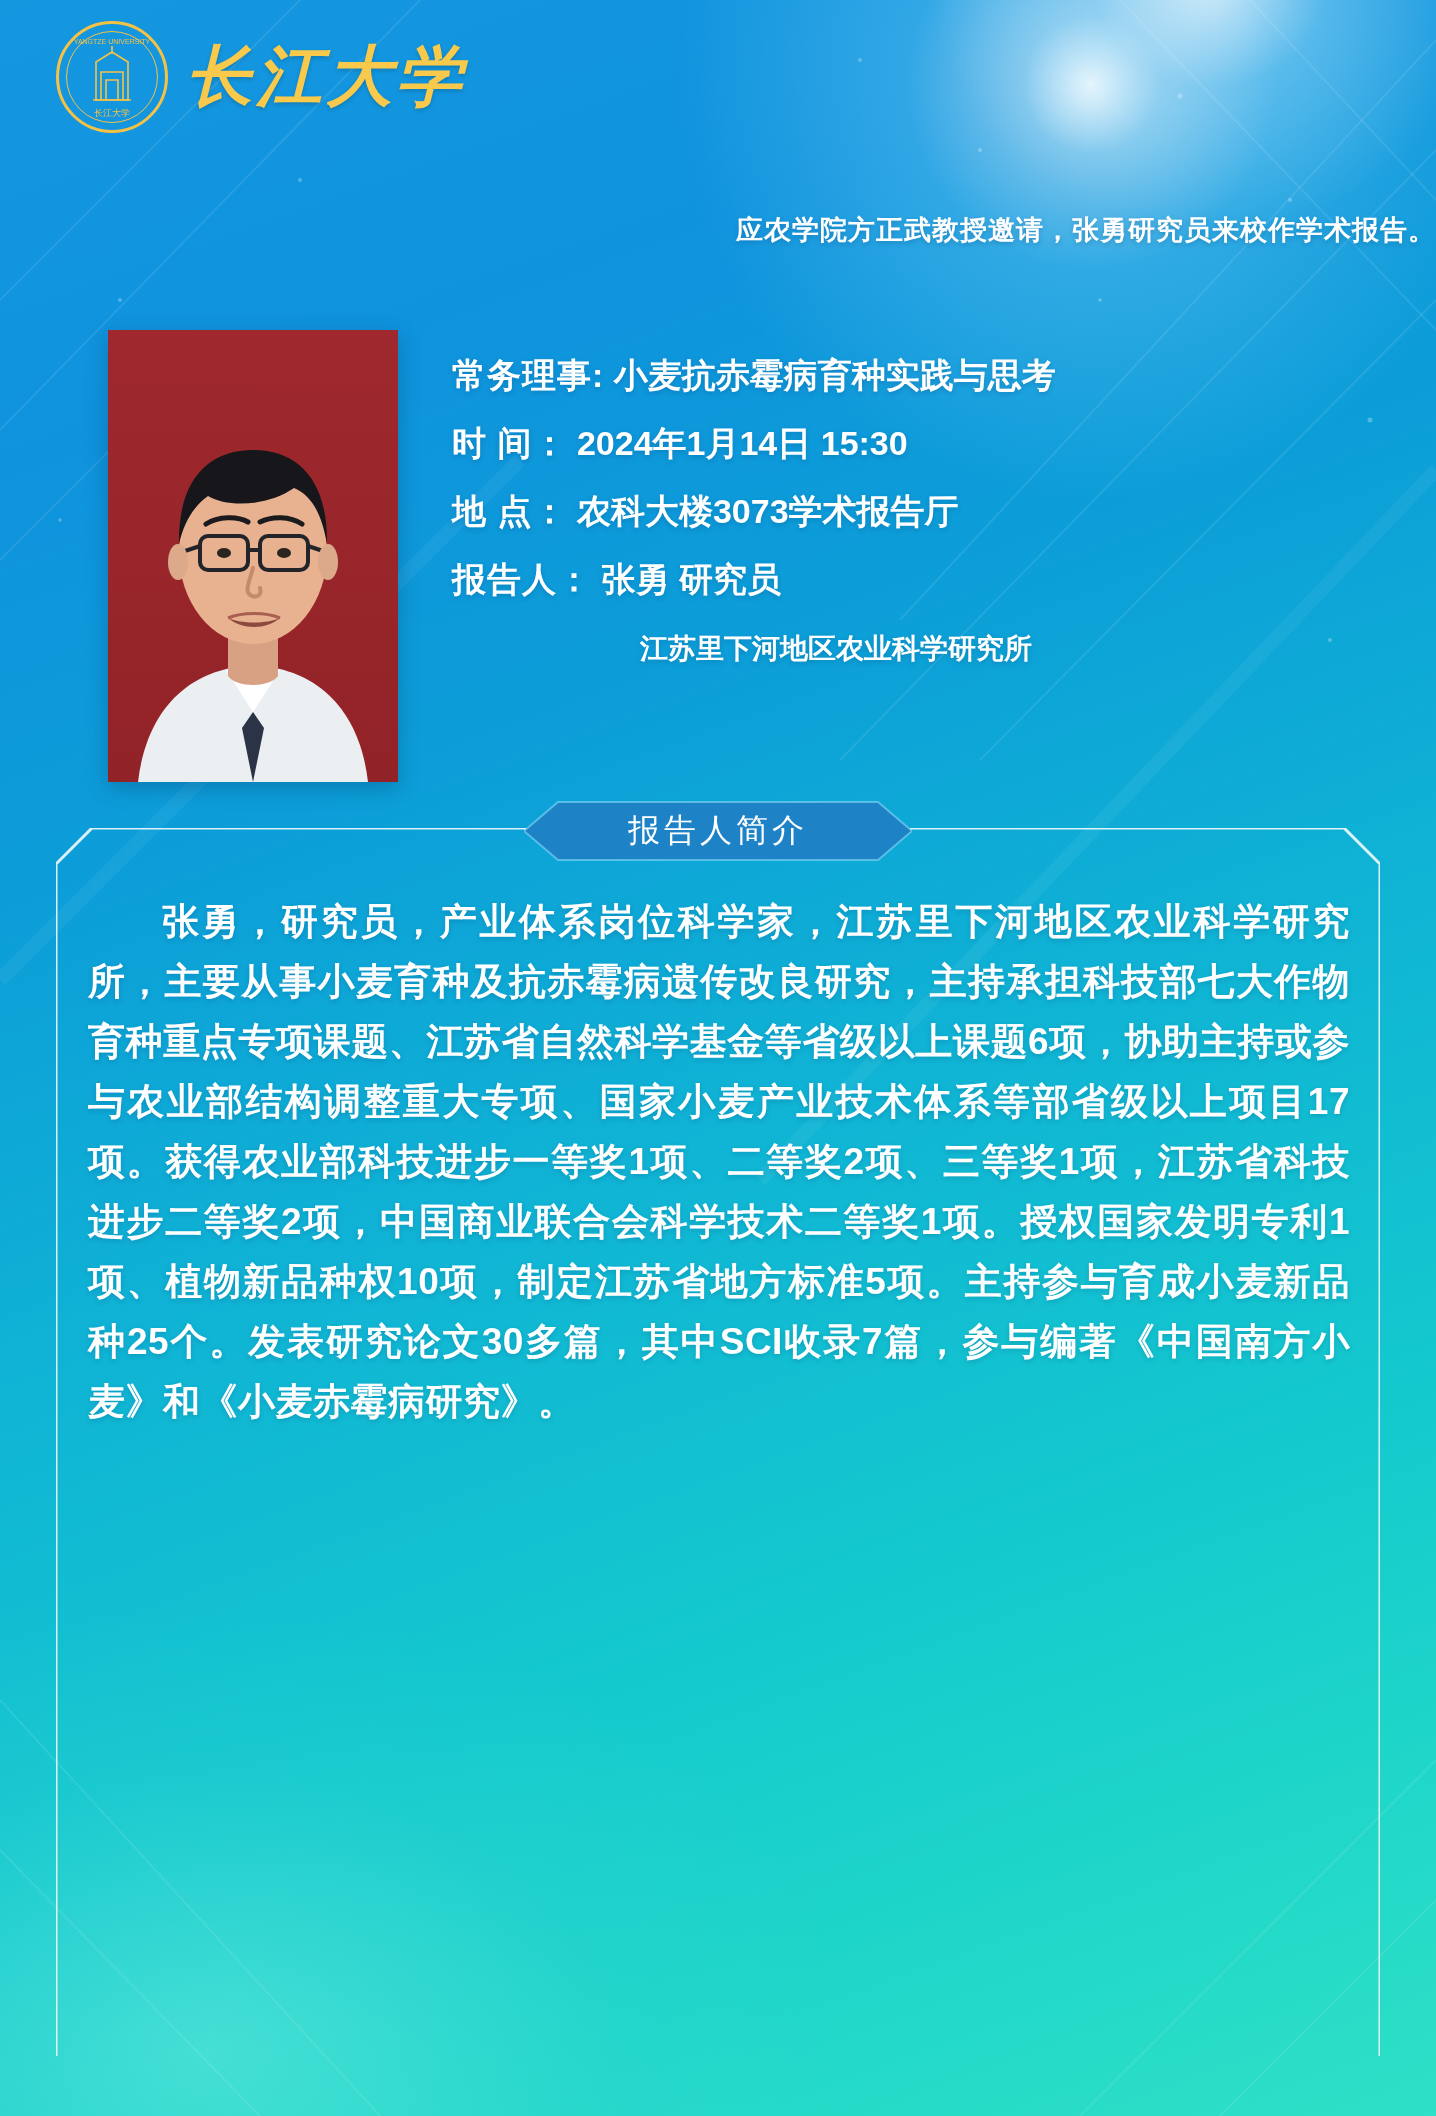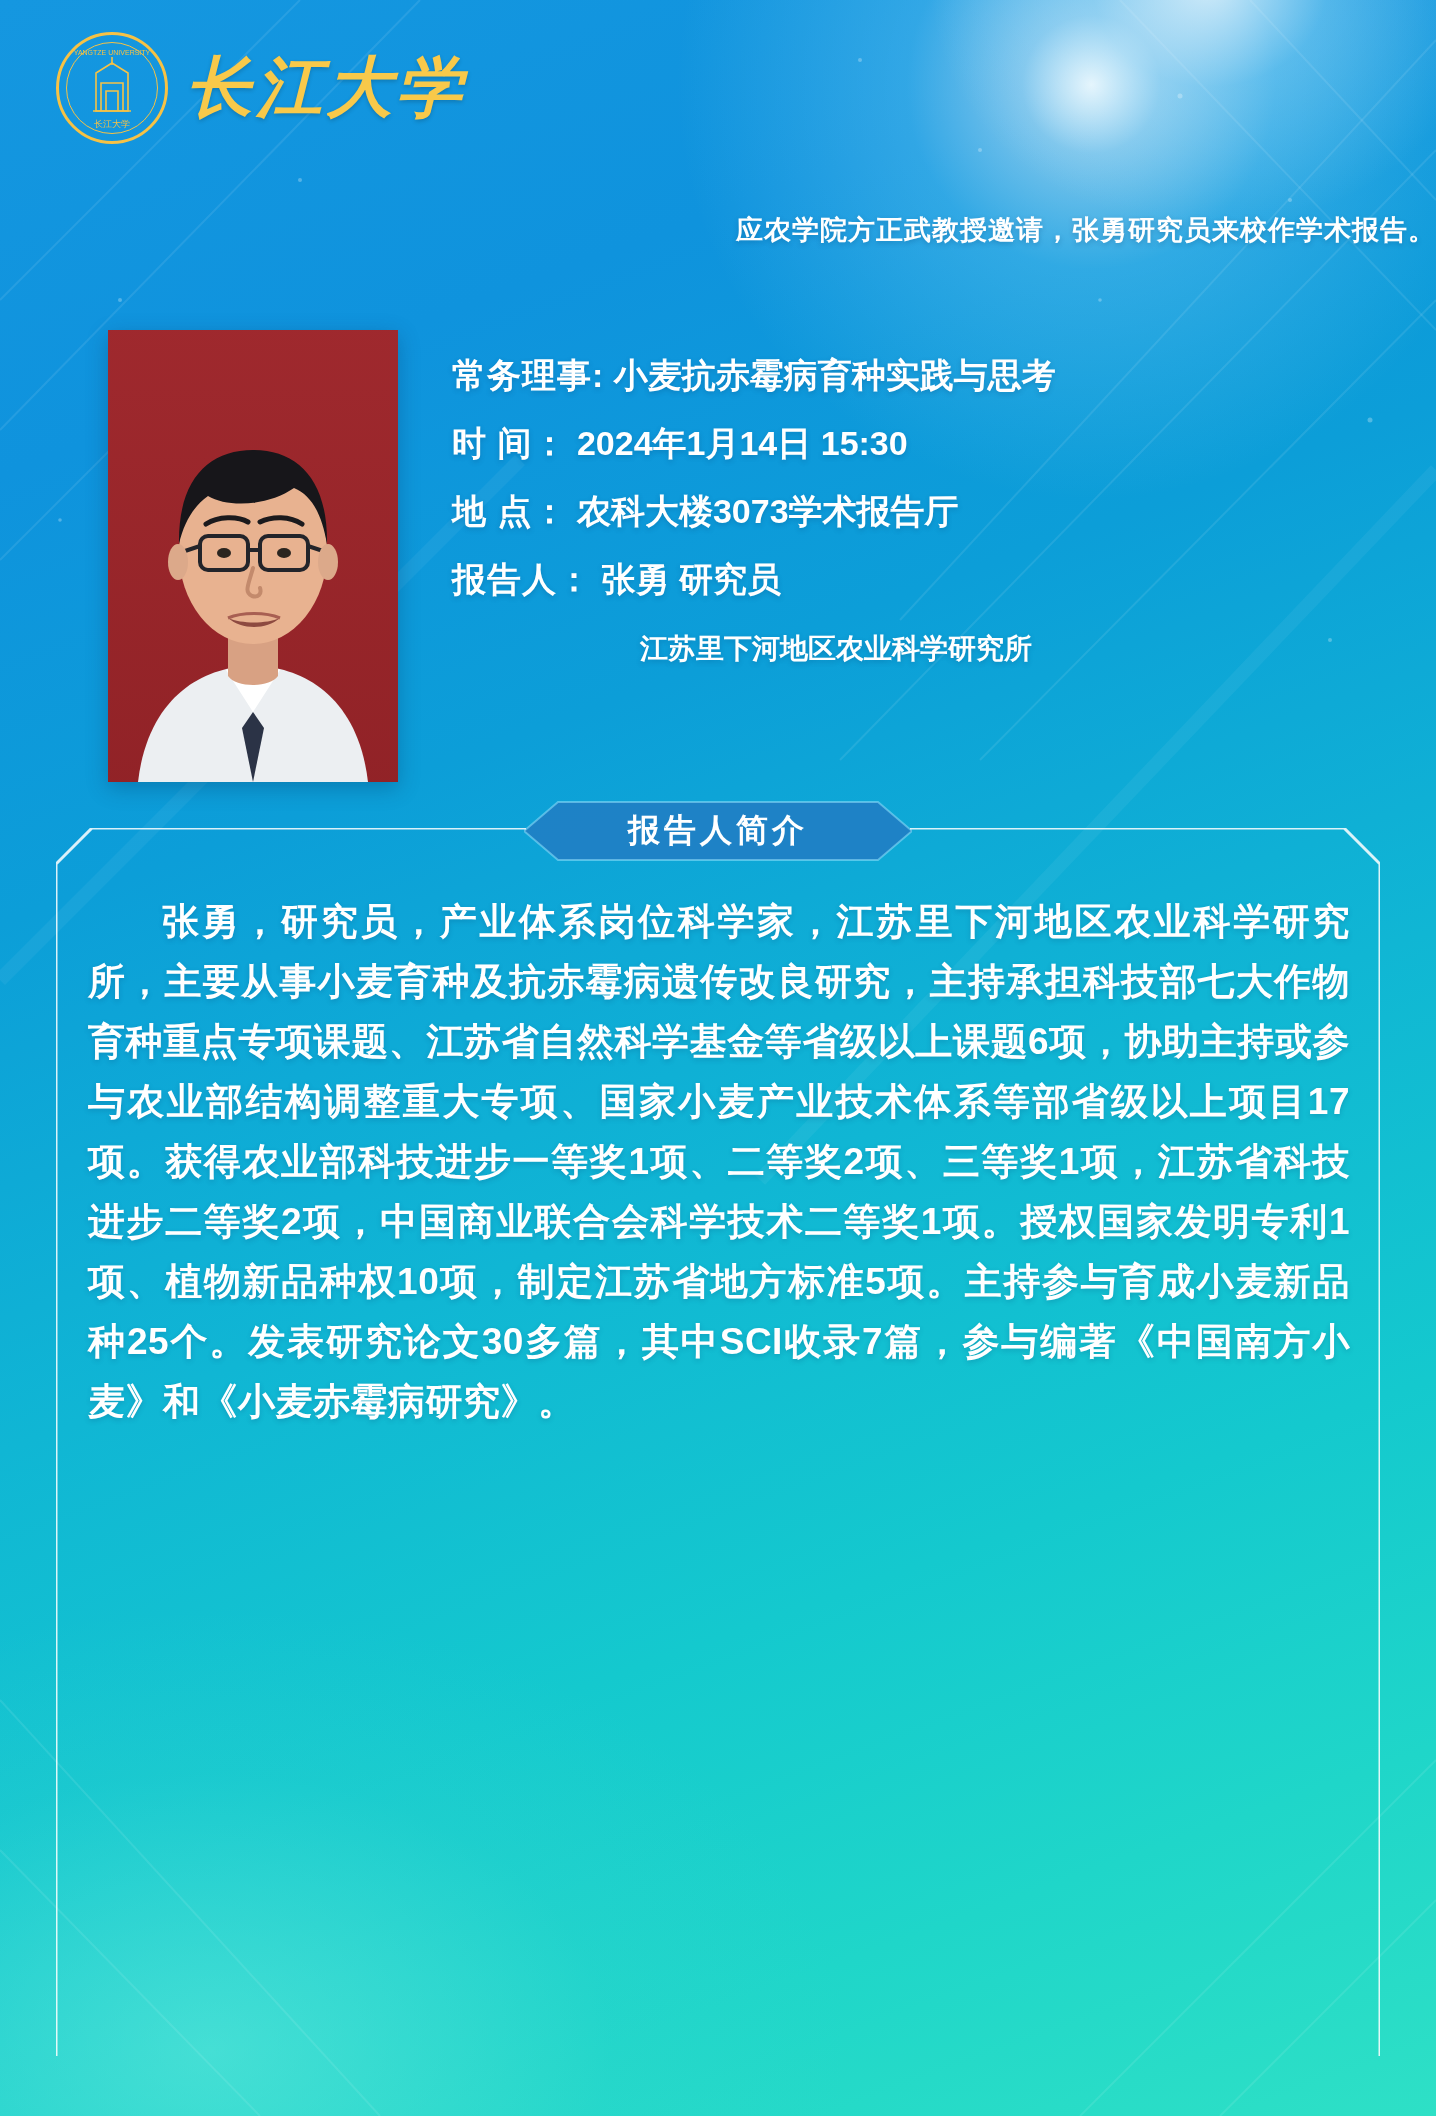--- a/index.html
+++ b/index.html
@@ -45,21 +45,21 @@
     width: 900px;
     height: 620px;
     background: radial-gradient(ellipse at 30% 70%, rgba(120,240,225,0.45) 0%, rgba(60,215,210,0.18) 45%, rgba(0,0,0,0) 72%);
     pointer-events: none;
   }
 
   
   .header {
     position: absolute;
     left: 56px;
-    top: 32px;
+    top: 21px;
     display: flex;
     align-items: center;
     gap: 18px;
   }
   .logo-seal {
     width: 112px;
     height: 112px;
     border-radius: 50%;
     border: 3px solid #f6c245;
     box-sizing: border-box;
@@ -156,21 +156,21 @@
     inset: 0;
   }
   .ribbon-label {
     position: absolute;
     inset: 0;
     display: flex;
     align-items: center;
     justify-content: center;
     color: #ffffff;
     font-size: 32px;
-    font-weight: bold;
+    font-weight: normal;
     letter-spacing: 4px;
   }
 
   
   .panel {
     position: absolute;
     left: 56px;
     top: 828px;
     width: 1324px;
     height: 1228px;

